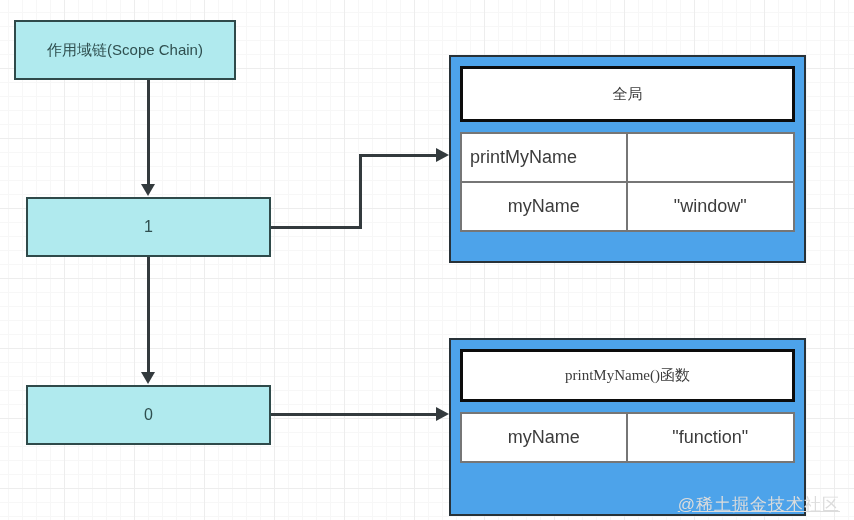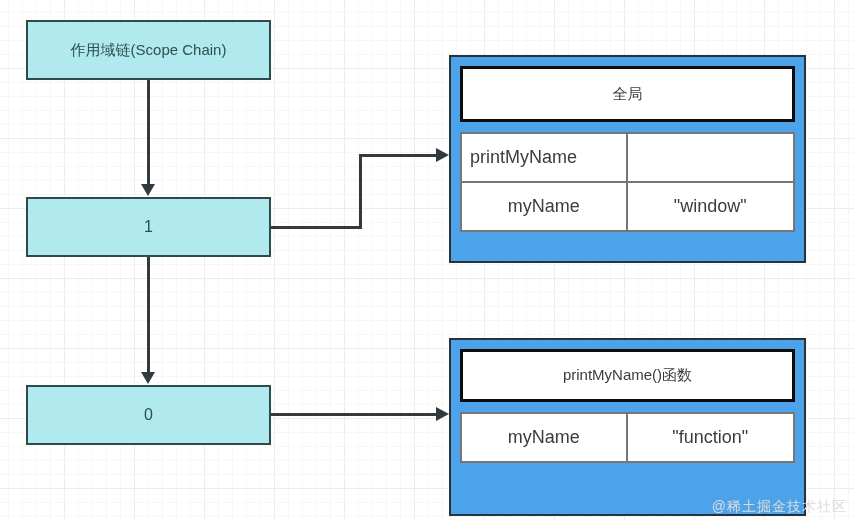--- a/index.html
+++ b/index.html
@@ -28,21 +28,21 @@
     position: absolute;
     box-sizing: border-box;
     background: #b0eaee;
     border: 2px solid #2f4a4a;
     display: flex;
     align-items: center;
     justify-content: center;
     color: #2f4f4f;
     text-align: center;
   }
-  #node-title { left: 26px; top: 20px;  width: 245px; height: 60px; font-size: 15px; }
+  #node-title { left: 14px; top: 20px;  width: 222px; height: 60px; font-size: 15px; }
   #node-one   { left: 26px; top: 197px; width: 245px; height: 60px; font-size: 16px; }
   #node-zero  { left: 26px; top: 385px; width: 245px; height: 60px; font-size: 16px; }
 
   
   .scope-frame {
     position: absolute;
     box-sizing: border-box;
     background: #4da3ea;
     border: 2px solid #283238;
     padding: 9px;
@@ -53,20 +53,21 @@
   .frame-header {
     box-sizing: border-box;
     background: #ffffff;
     border: 3px solid #0c0c0c;
     height: 56px;
     display: flex;
     align-items: center;
     justify-content: center;
     color: #3c3c3c;
     font-size: 15px;
+    font-family: Liberation Serif, serif;
   }
   #frame-function .frame-header { height: 53px; }
 
   .var-table {
     box-sizing: border-box;
     margin-top: 10px;
     border: 2px solid #767676;
     background: #ffffff;
   }
   .var-row {
@@ -105,26 +106,27 @@
     position: absolute;
     width: 0; height: 0;
     border-top: 7px solid transparent;
     border-bottom: 7px solid transparent;
     border-left: 13px solid #333a3d;
   }
 
   
   #watermark {
     position: absolute;
-    right: 7px;
+    right: 14px;
     bottom: 4px;
     color: #dcdcdc;
-    font-size: 14px;
+    font-size: 17px;
     letter-spacing: 1px;
     user-select: none;
+    text-decoration: underline;
   }
 </style>
 </head>
 <body>
 
 <div id="canvas">
 
   <div class="chain-node" id="node-title">
     <span>作用域链(Scope Chain)</span>
   </div>

